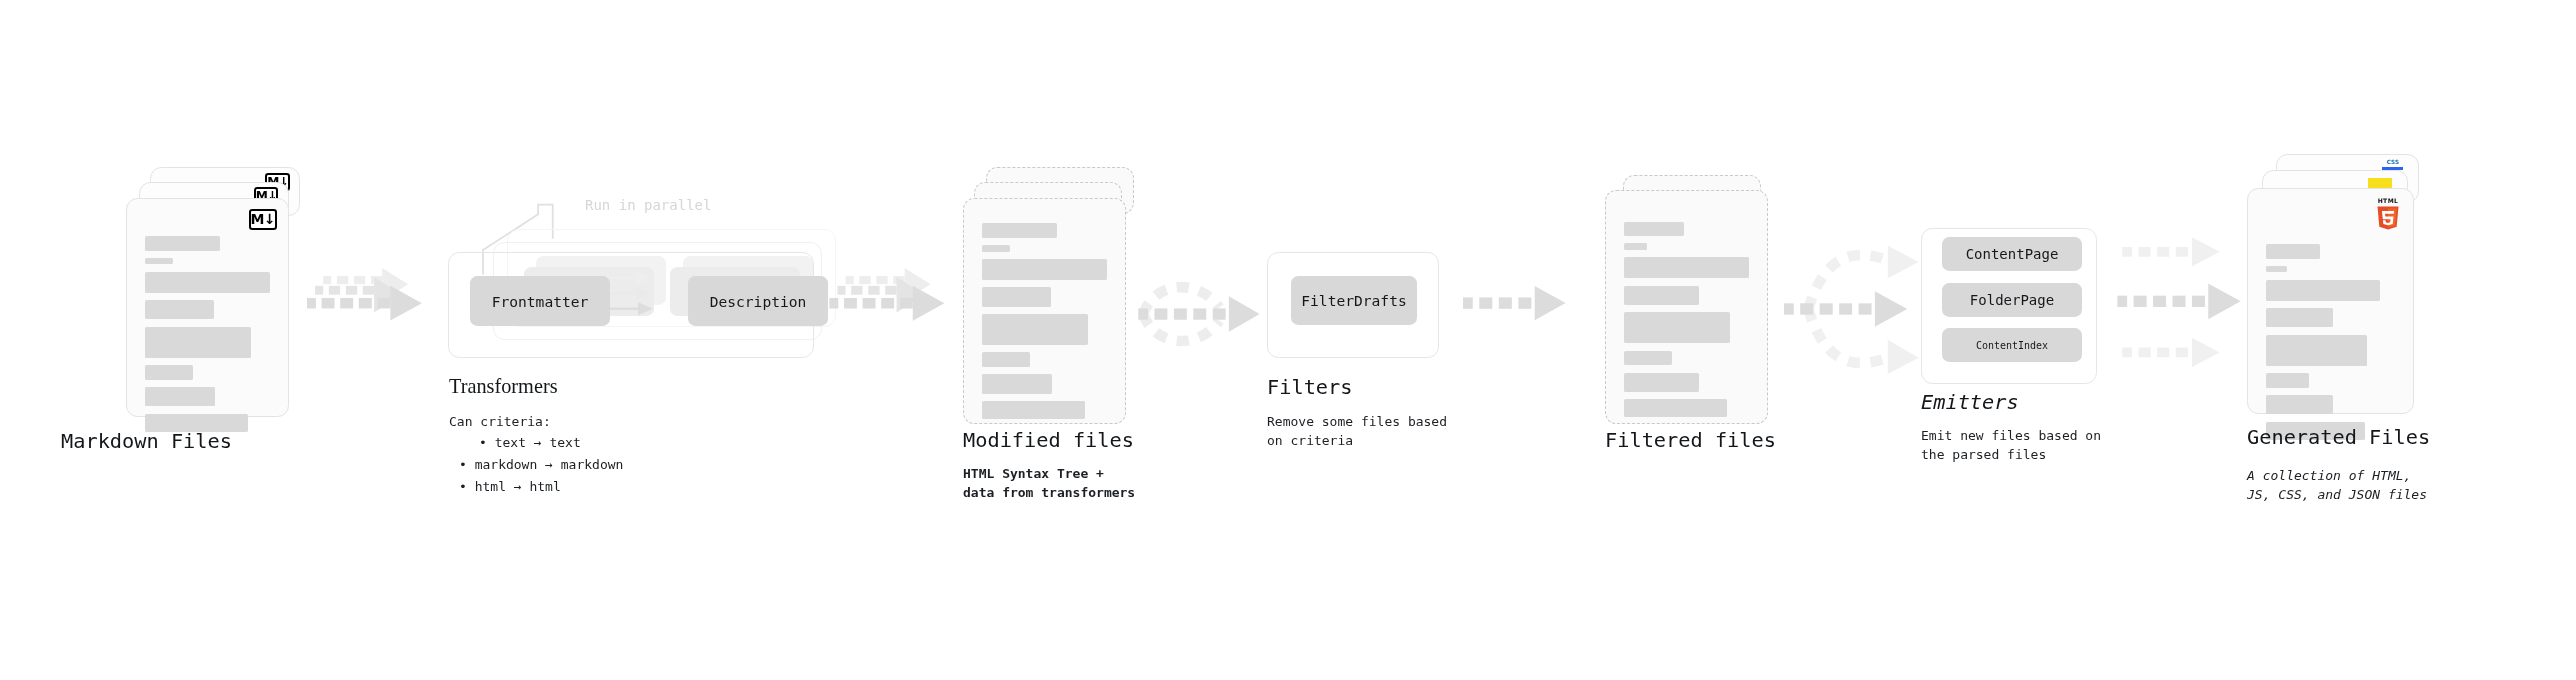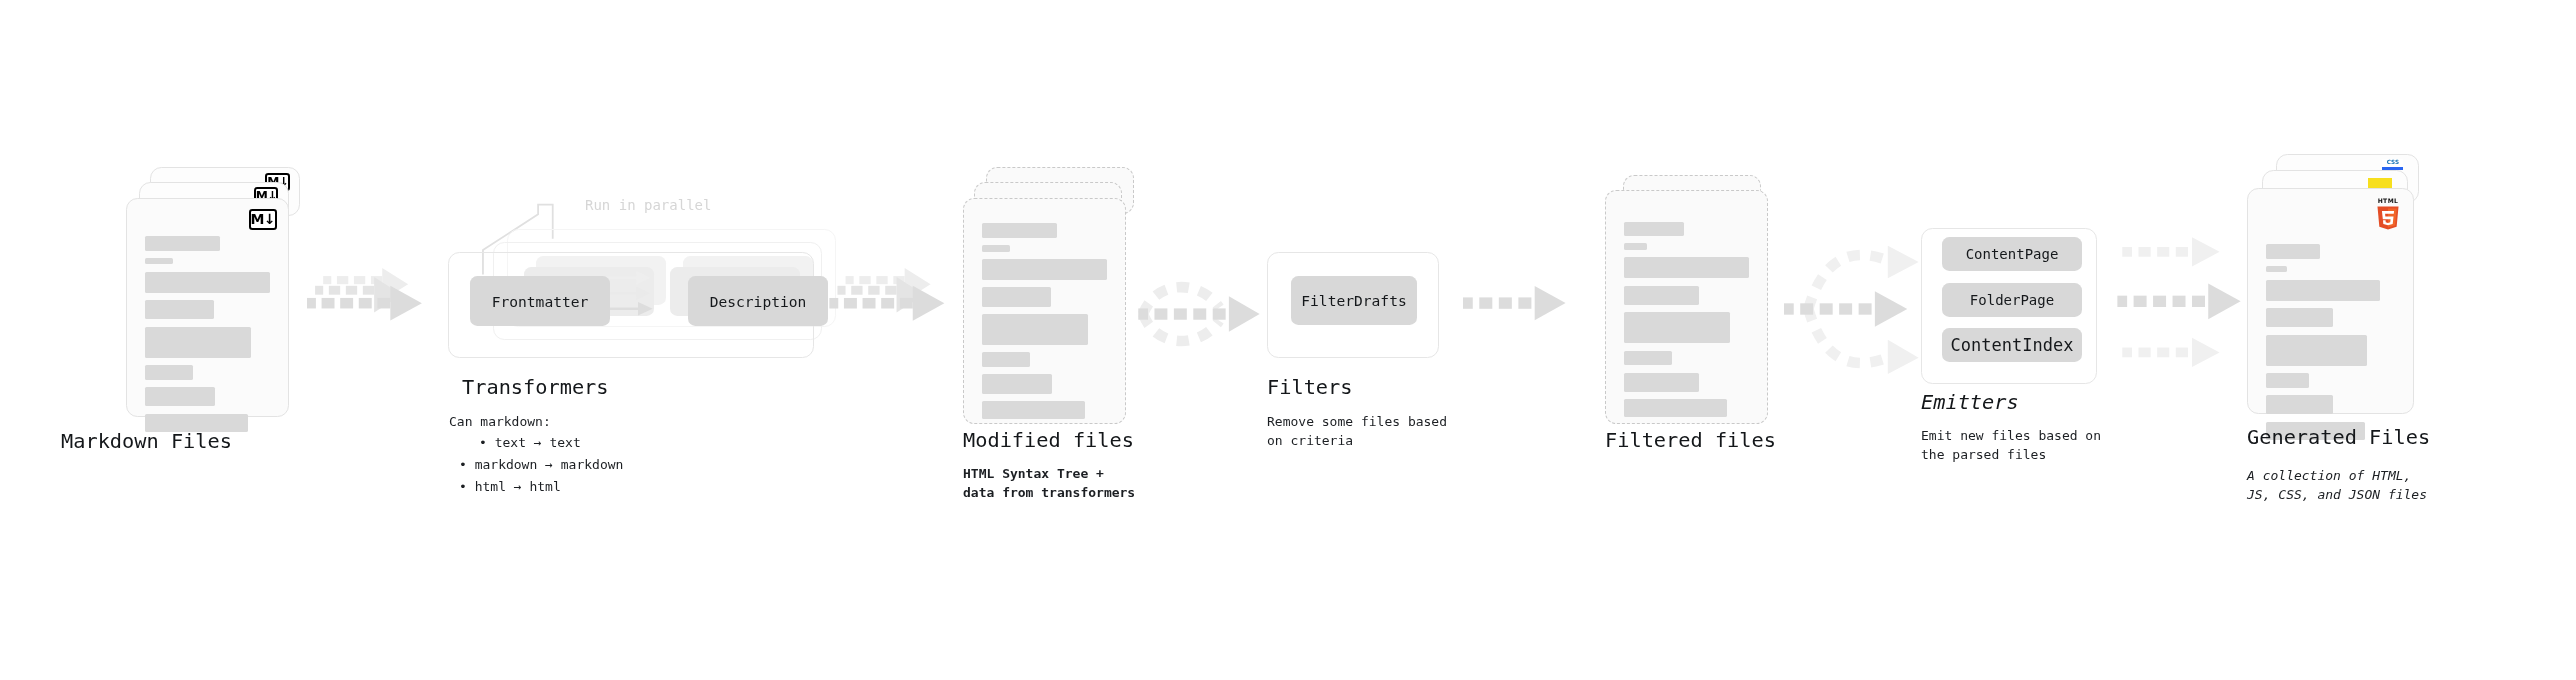--- a/index.html
+++ b/index.html
@@ -195,22 +195,22 @@
       <g stroke="#dddddd" stroke-width="3" fill="#dddddd">
         <line x1="0" y1="50" x2="42" y2="50"></line>
           <polygon points="42,44 55,50 42,56"></polygon>
       </g>
     </svg>
 
     <div class="pill" style="left:470px; top:276px; width:140px; height:50px;">Frontmatter</div>
     <div class="pill" style="left:655px; top:276px; width:140px; height:50px;margin-left:33px;">Description</div>
   </div>
 
-  <div class="title" style="left:462px; top:375px;">Transformers</div>
-  <div class="caption" style="left:449px; top:413px;">Can markdown:</div>
+  <div class="title" style="left:449px; top:375px;font-family:Liberation Serif, serif;">Transformers</div>
+  <div class="caption" style="left:449px; top:413px;">Can criteria:</div>
   <div class="caption" style="left:459px; top:434px;margin-left:20px;">• text → text</div>
   <div class="caption" style="left:459px; top:456px;">• markdown → markdown</div>
   <div class="caption" style="left:459px; top:478px;">• html → html</div>
 
   <svg style="left:829px; top:268px;" width="106" height="81" viewBox="0 0 130 100">
     <g fill="#ededed">
       <rect x="20" y="10" width="10" height="10"></rect>
         <rect x="37" y="10" width="14" height="10"></rect>
       <rect x="58" y="10" width="14" height="10"></rect>
         <rect x="79" y="10" width="14" height="10"></rect>
@@ -317,21 +317,21 @@
       <rect x="44" y="83" width="16" height="14"></rect>
         <rect x="68" y="83" width="16" height="14"></rect>
       <rect x="92" y="83" width="16" height="14"></rect>
       <polygon points="112,68 152,90 112,112"></polygon>
     </g>
   </svg>
 
   <div class="groupbox" style="left:1921px; top:228px; width:176px; height:156px;"></div>
   <div class="pill" style="left:1942px; top:237px; width:140px; height:34px; font-size:14px;">ContentPage</div>
   <div class="pill" style="left:1942px; top:283px; width:140px; height:34px; font-size:14px;">FolderPage</div>
-  <div class="pill" style="left:1942px; top:328px; width:140px; height:34px; font-size:17px;">ContentIndex</div>
+  <div class="pill" style="left:1942px; top:328px; width:140px; height:34px; font-size:10px;">ContentIndex</div>
 
   <div class="title" style="left:1921px; top:390px;font-style:italic;">Emitters</div>
   <div class="caption" style="left:1921px; top:427px;">Emit new files based on
 the parsed files</div>
 
   <svg style="left:2117px; top:234px;" width="163" height="146" viewBox="0 0 200 180">
     <g fill="#f0f0f0">
       <rect x="6" y="16" width="12" height="12"></rect>
         <rect x="26" y="16" width="15" height="12"></rect>
       <rect x="49" y="16" width="15" height="12"></rect>

